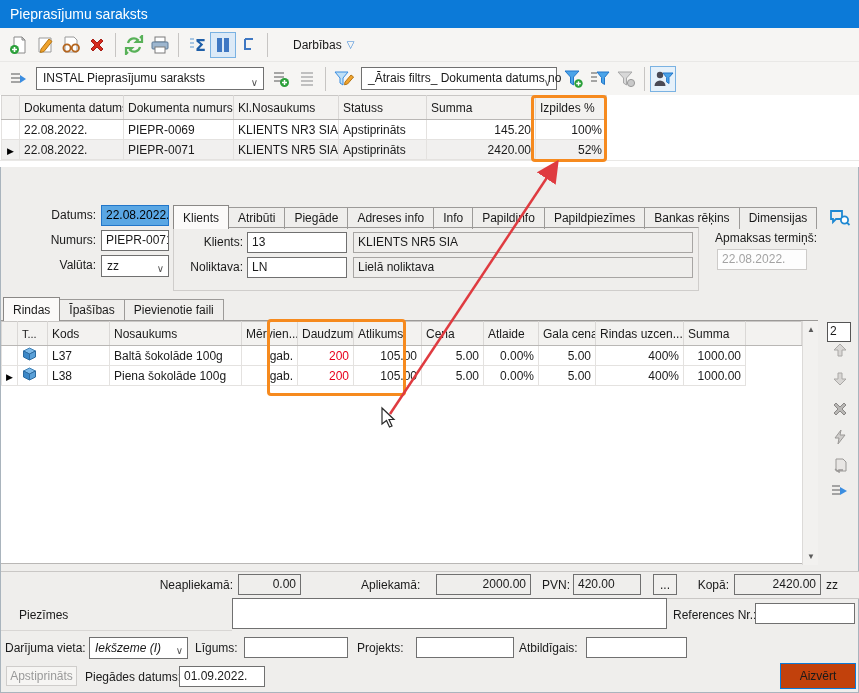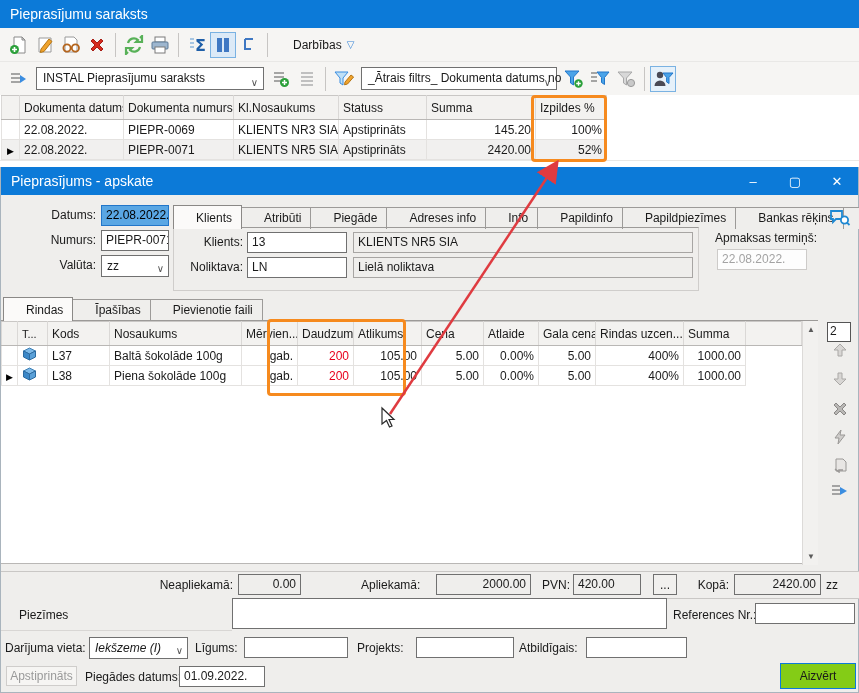--- a/index.html
+++ b/index.html
@@ -40,39 +40,39 @@
   #doc-table { position:absolute; top:95px; left:1px; width:605px; }
   #doc-table-baseline { position:absolute; top:95px; left:0; width:859px; height:66px; background:#fff; border-bottom:1px solid #e9e8e6; }
 
   
   #detail-window { position:absolute; left:0; top:167px; width:859px; height:526px; background:#efeeec; border:1px solid #a9b4bd; border-top:none; }
   #detail-window .titlebar { justify-content:flex-start; }
   .win-controls { position:absolute; right:0; top:0; height:28px; display:flex; }
   .win-controls span { width:42px; height:28px; display:flex; align-items:center; justify-content:center; color:#fff; font-size:13px; }
 
   .tabstrip { position:absolute; display:flex; align-items:flex-end; }
-  .tab { border:1px solid #9c9a98; border-bottom:none; background:#efeeec; padding:3px 9px 4px 22px; margin-right:-1px; white-space:nowrap; position:relative; }
+  .tab { border:1px solid #9c9a98; border-bottom:none; background:#efeeec; padding:3px 9px 4px 9px; margin-right:-1px; white-space:nowrap; position:relative; }
   .tab.active { background:#fbfaf9; padding-top:5px; z-index:2; border-color:#8a8886; }
 
   .groupbox { position:absolute; border:1px solid #cfcdcb; border-top:1px solid #9c9a98; }
 
   
   #lines-area { position:absolute; left:0; top:153px; width:817px; height:244px; background:#fff; border-top:1px solid #9c9a98; border-bottom:1px solid #b9b7b5; }
   #lines-table { position:absolute; left:0; top:0; width:801px; }
   #lines-table td.red { color:#e8001c; }
   #lines-scroll { position:absolute; right:0; top:0; width:16px; height:244px; background:#f2f1ef; border-left:1px solid #dcdad8; }
   #lines-scroll .sb { position:absolute; left:0; width:16px; height:17px; color:#5a5a5a; font-size:8px; text-align:center; line-height:17px; }
   #side-panel { position:absolute; left:819px; top:155px; width:40px; height:244px; }
   #side-panel .pico { position:absolute; left:9px; width:22px; height:22px; display:flex; align-items:center; justify-content:center; }
   #row-count-badge { position:absolute; left:7px; width:24px; height:20px; border:1px solid #555; background:#fff; padding:1px 2px; }
 
   
   #totals-bar { position:absolute; left:0; top:404px; width:859px; height:28px; background:#efeeec; border-top:1px solid #c9c7c5; border-bottom:1px solid #c9c7c5; }
   #piezimes-cell { position:absolute; left:0; top:430px; width:231px; height:34px; background:#efeeec; border-bottom:1px solid #d8d6d4; }
-  .btn { position:absolute; display:flex; align-items:center; justify-content:center; background:#84cc16; }
+  .btn { position:absolute; display:flex; align-items:center; justify-content:center; background:#c2410c; }
   #close-btn { border:1px solid #0c7ad8; width:76px; height:26px; }
   #status-btn { border:1px solid #cfcdcb; color:#9a9a9a; width:71px; height:20px; background:#f6f5f3; }
   #dots-btn { border:1px solid #707070; width:24px; height:21px; background:#f1f0ee; }
 
   
   .hl-box { position:absolute; border:3px solid #f68a1e; border-radius:4px; z-index:40; pointer-events:none; }
   #hl-izpildes { left:531px; top:95px; width:76px; height:67px; }
   #hl-daudzums { left:267px; top:319px; width:139px; height:77px; }
   #overlay { position:absolute; left:0; top:0; z-index:50; pointer-events:none; }
 
@@ -255,28 +255,20 @@
         <td>KLIENTS NR5 SIA</td>
         <td>Apstiprināts</td>
         <td class="num">2420.00</td>
         <td class="num">52%</td>
       </tr>
     </tbody>
       </table>
   </section>
 
   <section id="detail-window">
-    <div class="titlebar">
-      <span>Pieprasījums - apskate</span>
-      <span class="win-controls">
-        <span>–</span>
-        <span>▢</span>
-        <span>✕</span>
-      </span>
-    </div>
 
     <span class="lbl" style="left:0;top:41px;width:95px;text-align:right;">Datums:</span>
     <div class="inp" style="left:100px;top:38px;width:68px;background:#5aa7e4;color:#000;border:1px solid #2276c9;">22.08.2022.</div>
     <span class="lbl" style="left:0;top:66px;width:95px;text-align:right;">Numurs:</span>
     <div class="inp" style="left:100px;top:63px;width:68px;">PIEPR-0071</div>
     <span class="lbl" style="left:0;top:91px;width:95px;text-align:right;">Valūta:</span>
     <div class="sel" style="left:100px;top:88px;width:68px;">
       <span>zz</span>
       <span class="chev">∨</span>
     </div>

